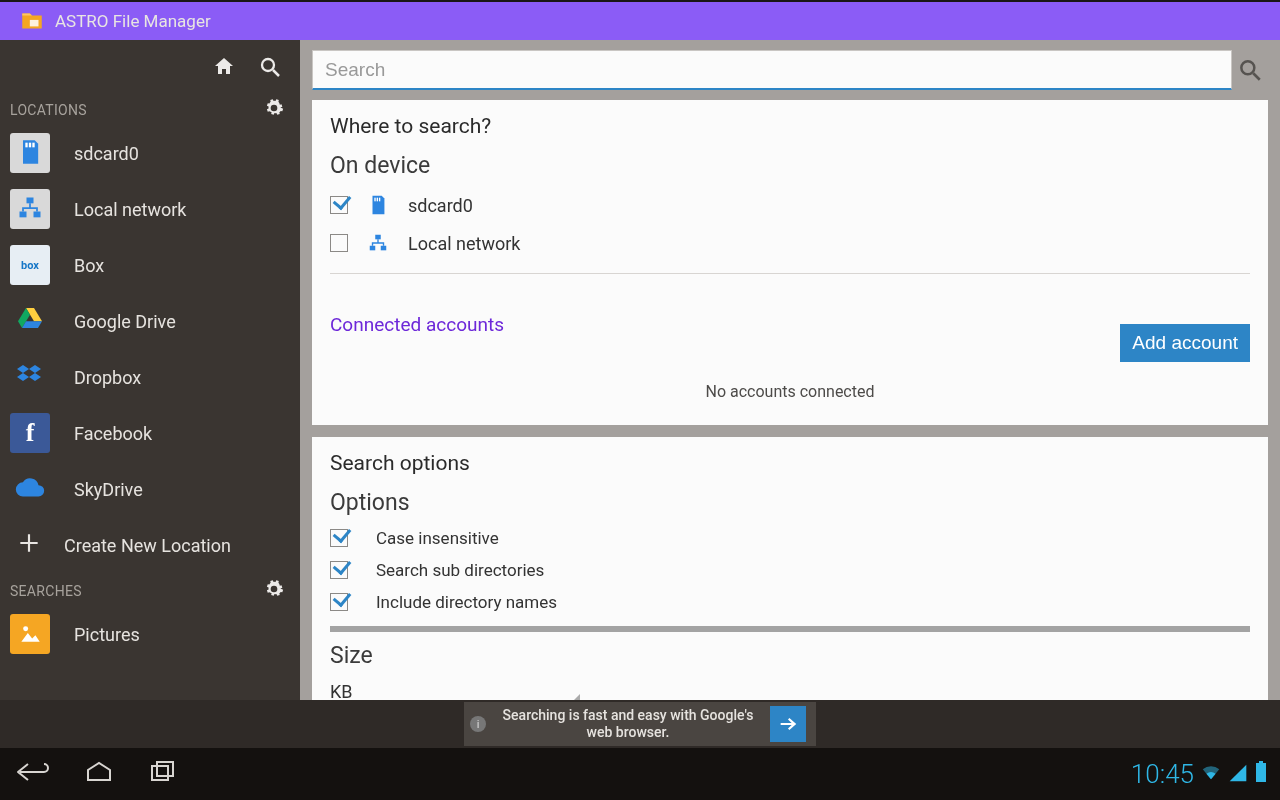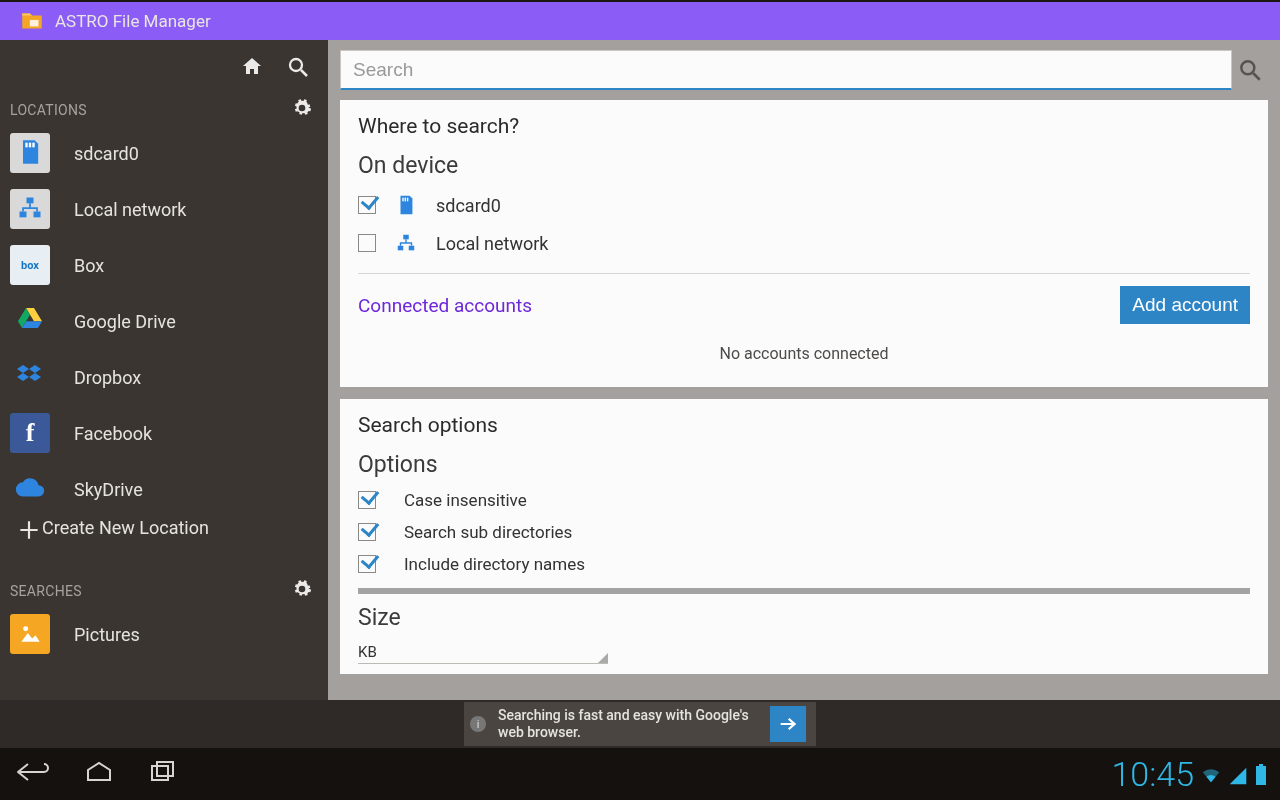--- a/index.html
+++ b/index.html
@@ -3,33 +3,33 @@
 <meta charset="utf-8">
 <style>
   * { box-sizing: border-box; margin: 0; padding: 0; }
   body { font-family: Roboto, "Helvetica Neue", Arial, sans-serif; width: 1280px; height: 800px; overflow: hidden; background: #3a3531; color: #222; }
 
   .titlebar { height: 40px; background: #8b5cf6; display: flex; align-items: center; padding: 0 19px; color: #e8e5e2; font-size: 17px; border-top: 2px solid #1a1715; }
   .titlebar .app-icon { width: 26px; height: 26px; margin-right: 10px; }
 
   .workarea { display: flex; height: 660px; }
 
-  .sidebar { width: 328px; background: #3a3531; color: #dcd8d4; display: flex; flex-direction: column; height: 100%; overflow: hidden; }
+  .sidebar { width: 300px; background: #3a3531; color: #dcd8d4; display: flex; flex-direction: column; height: 100%; overflow: hidden; }
   .sidebar-top { height: 52px; display: flex; justify-content: flex-end; align-items: center; gap: 22px; padding-right: 18px; padding-top: 6px; }
   .sidebar-top svg { fill: #eceae8; }
 
   .section-header { display: flex; align-items: center; justify-content: space-between; padding: 6px 16px 4px 10px; }
   .section-header span { color: #a7a29c; font-size: 14px; letter-spacing: .3px; }
   .section-header svg { fill: #eceae8; }
 
   .loc-item { display: flex; align-items: center; height: 56px; padding-left: 10px; gap: 24px; cursor: pointer; }
   .loc-icon { width: 40px; height: 40px; border-radius: 3px; display:flex; align-items:center; justify-content:center; font-size: 11px; font-weight: bold; }
   .loc-label { font-size: 18px; color: #e6e3df; }
 
-  .create-row { display:flex; align-items:flex-start; height:56px; padding-left: 16px; cursor:pointer; }
+  .create-row { display:flex; align-items:center; height:56px; padding-left: 16px; gap: 22px; cursor:pointer; }
   .create-row svg { fill: #e8e5e2; }
 
   .main { flex: 1; background: #a4a09d; height: 100%; overflow: hidden; }
 
   .search-bar-wrap { padding: 10px 12px; background: #a4a09d; display:flex; align-items:center; }
   .search-input { flex:1; height: 40px; background: #fbfbfb; border:1px solid #c9c6c3; border-radius:1px; padding: 0 12px; font-size: 19px; color:#333; }
   .search-input::placeholder { color: #999; }
   .search-go { width: 36px; display:flex; justify-content:center; }
   .search-go svg { fill: #565350; }
 
@@ -37,40 +37,40 @@
   .panel h2 { font-size: 21px; font-weight: 400; color: #2b2b2b; }
   .panel .sub { font-size: 23px; color: #3b3b3b; margin-top: 14px; }
 
   .dev-row { display:flex; align-items:center; gap: 18px; margin-top: 14px; font-size: 18px; color:#333; }
   .cb { width:18px; height:18px; border:1px solid #8b8986; position:relative; display:inline-block; }
   .cb.checked::after { content:""; position:absolute; left:3px; top:-2px; width:13px; height:8px; border-left:3px solid #2d85c6; border-bottom:3px solid #2d85c6; transform: rotate(-50deg); }
   .mini-icon { width:24px; height:24px; display:flex; align-items:center; justify-content:center; }
 
   .connected-row { display:flex; align-items:center; justify-content:space-between; margin-top: 18px; border-top:1px solid #d8d5d2; padding-top:12px; }
   .connected-row h3 { font-size: 19px; font-weight: 400; color:#6d28d9; }
-  .add-btn { background:#2d85c6; color:#fff; border:none; padding: 8px 12px; font-size: 19px; cursor:pointer; }
+  .add-btn { background:#2d85c6; color:#fff; border:none; padding: 8px 12px; font-size: 19px; cursor:pointer;margin-top:38px; }
   .no-acc { text-align:center; color:#4d4b49; font-size:16px; margin-top: 20px; padding-bottom: 6px; }
 
   .opt-row { display:flex; align-items:center; gap: 28px; margin-top: 12px; font-size: 17px; color:#333; }
   .size-row { display:flex; gap: 20px; margin-top: 10px; align-items:end; }
   .size-input { flex:1; border:none; border-bottom:2px solid #2d85c6; background:transparent; font-size: 19px; padding: 2px 0; color:#333; }
   .size-input::placeholder { color:#9a9794; }
-  .unit-sel { width: 250px; border:none; border-bottom:1px solid #bdbab6; background:transparent; font-size: 15px; color:#333; padding: 2px 0; position:relative; }
+  .unit-sel { width: 250px; border:none; border-bottom:1px solid #bdbab6; background:transparent; font-size: 18px; color:#333; padding: 2px 0; position:relative; }
   .unit-sel::after { content:""; position:absolute; right:0; bottom:0; border-right:10px solid #aaa; border-top:10px solid transparent; }
 
   .ad-strip { height: 48px; background: #2f2a27; display:flex; align-items:center; justify-content:center; gap: 14px; }
   .ad-body { display:flex; align-items:center; gap: 12px; background: #4a4541; padding: 4px 10px 4px 6px; }
   .ad-body .info { width:16px; height:16px; border-radius:50%; background:#777; color:#ddd; font-size:11px; display:flex; align-items:center; justify-content:center; }
-  .ad-text { color:#e6e3df; font-size: 14px; line-height:1.2; max-width: 260px; font-weight:500; }
+  .ad-text { color:#e6e3df; font-size: 14px; line-height:1.2; max-width: 260px; font-weight:500;text-align:center; }
   .ad-arrow { width:36px; height:36px; background:#2d85c6; display:flex; align-items:center; justify-content:center; }
 
   .navbar { height: 52px; background: #14110f; display:flex; align-items:center; padding: 0 14px; color:#8d8a86; position:relative; }
   .nav-left { display:flex; gap: 34px; }
   .nav-left svg { fill:#d8d5d1; stroke:#d8d5d1; }
-  .nav-right { position:absolute; right: 12px; display:flex; align-items:center; gap: 6px; color:#2fb7e6; font-size: 34px; font-weight:300; }
+  .nav-right { position:absolute; right: 12px; display:flex; align-items:center; gap: 6px; color:#2fb7e6; font-size: 26px; font-weight:300; }
 
   .holo-underline { border-bottom: 2px solid #2d85c6; }
 </style>
 </head>
 <body>
 
 <div class="titlebar">
   <span class="app-icon">
     <svg viewBox="0 0 24 24" width="26" height="26">
         <path fill="#f5a623" d="M3 5h7l2 2h9v12H3z"></path>

